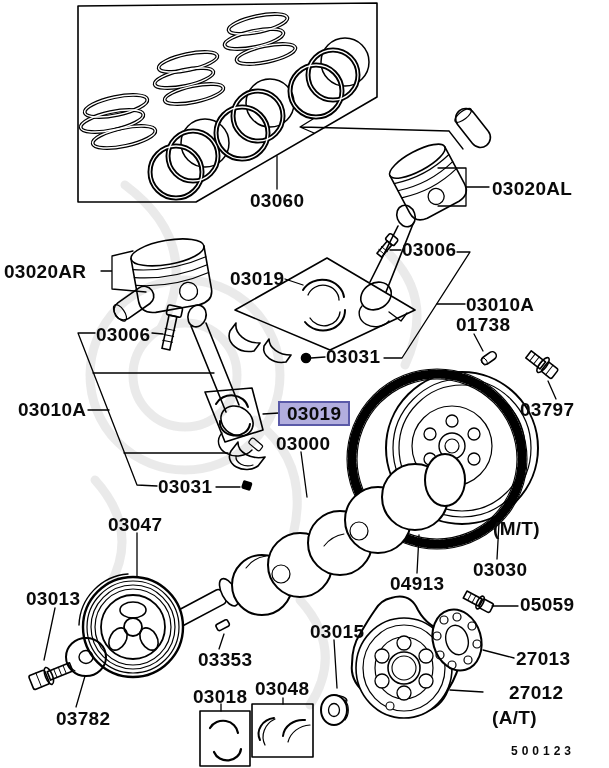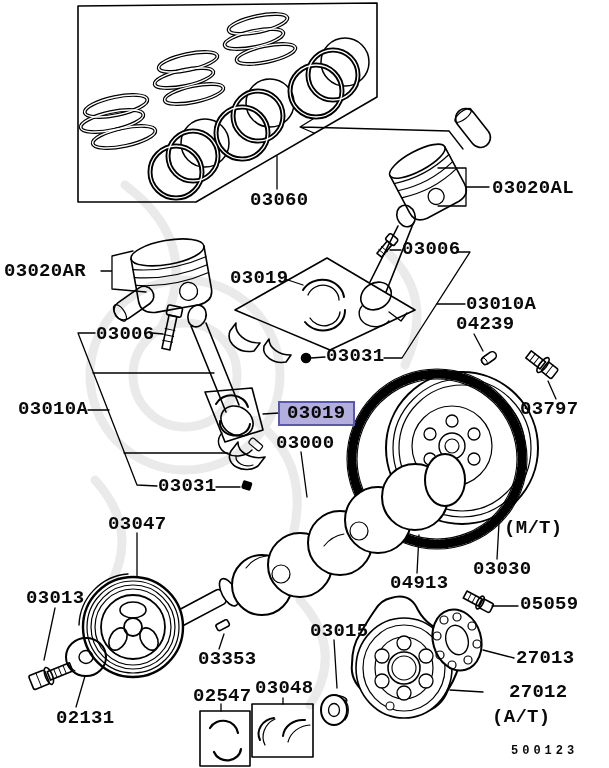--- a/index.html
+++ b/index.html
@@ -1,21 +1,21 @@
 <!DOCTYPE html>
 <html style="--background: #ffffff; --line: #000000; --highlight-fill: #b2aede; --highlight-border: #5a5aa8; --watermark: #d9d9d9;"><head>
 <meta charset="utf-8">
 <style>
   :root{
     --background:#ffffff; --line:#000000;
     --highlight-fill:#b2aede; --highlight-border:#5a5aa8; --watermark:#d9d9d9;
   }
   html,body{margin:0;padding:0;background:#fff;}
   .stage{position:relative;width:609px;height:768px;background:var(--background);
-         font-family:Liberation Mono, monospace;overflow:hidden;}
+         font-family:Liberation Sans, sans-serif;overflow:hidden;}
   .art{position:absolute;inset:0;}
   .lbl,.note{position:absolute;font-size:19px;font-weight:700;line-height:19px;
     color:#0a0a0a;letter-spacing:0.3px;white-space:nowrap;}
   .lbl.hl{background:var(--highlight-fill);border:2px solid var(--highlight-border);
     padding:1px 7px;line-height:19px;}
   .dwg{position:absolute;font-size:12px;font-weight:700;letter-spacing:4px;color:#0a0a0a;}
   svg *{vector-effect:non-scaling-stroke;}
 </style>
 </head>
 <body>
@@ -344,37 +344,37 @@
   </g>
 </svg>
 
 <div class="lbl" style="left:250px;top:191px">03060</div>
 <div class="lbl" style="left:492px;top:179px">03020AL</div>
 <div class="lbl" style="left:4px;top:262px">03020AR</div>
 <div class="lbl" style="left:96px;top:325px">03006</div>
 <div class="lbl" style="left:230px;top:269px">03019</div>
 <div class="lbl" style="left:402px;top:240px">03006</div>
 <div class="lbl" style="left:466px;top:295px">03010A</div>
-<div class="lbl" style="left:456px;top:315px">04239</div>
+<div class="lbl" style="left:456px;top:315px">01738</div>
 <div class="lbl" style="left:520px;top:400px">03797</div>
 <div class="lbl" style="left:326px;top:347px">03031</div>
 <div class="lbl" style="left:18px;top:400px">03010A</div>
 <div class="lbl hl" style="left:278px;top:401px">03019</div>
 <div class="lbl" style="left:276px;top:434px">03000</div>
 <div class="lbl" style="left:158px;top:477px">03031</div>
 <div class="lbl" style="left:108px;top:515px">03047</div>
 <div class="lbl" style="left:26px;top:589px">03013</div>
-<div class="lbl" style="left:56px;top:709px">02131</div>
+<div class="lbl" style="left:56px;top:709px">03782</div>
 <div class="lbl" style="left:198px;top:650px">03353</div>
-<div class="lbl" style="left:193px;top:687px">02547</div>
+<div class="lbl" style="left:193px;top:687px">03018</div>
 <div class="lbl" style="left:255px;top:679px">03048</div>
 <div class="lbl" style="left:310px;top:622px">03015</div>
 <div class="lbl" style="left:390px;top:574px">04913</div>
 <div class="lbl" style="left:473px;top:560px">03030</div>
 <div class="lbl" style="left:520px;top:595px">05059</div>
 <div class="lbl" style="left:516px;top:649px">27013</div>
 <div class="lbl" style="left:509px;top:683px">27012</div>
 
-<div class="note" style="left:504px;top:519px">(M/T)</div>
+<div class="note" style="left:493px;top:519px">(M/T)</div>
 <div class="note" style="left:492px;top:708px">(A/T)</div>
 <div class="dwg" style="left:511px;top:744px">500123</div>
 
 </div>
 
 </body></html>

